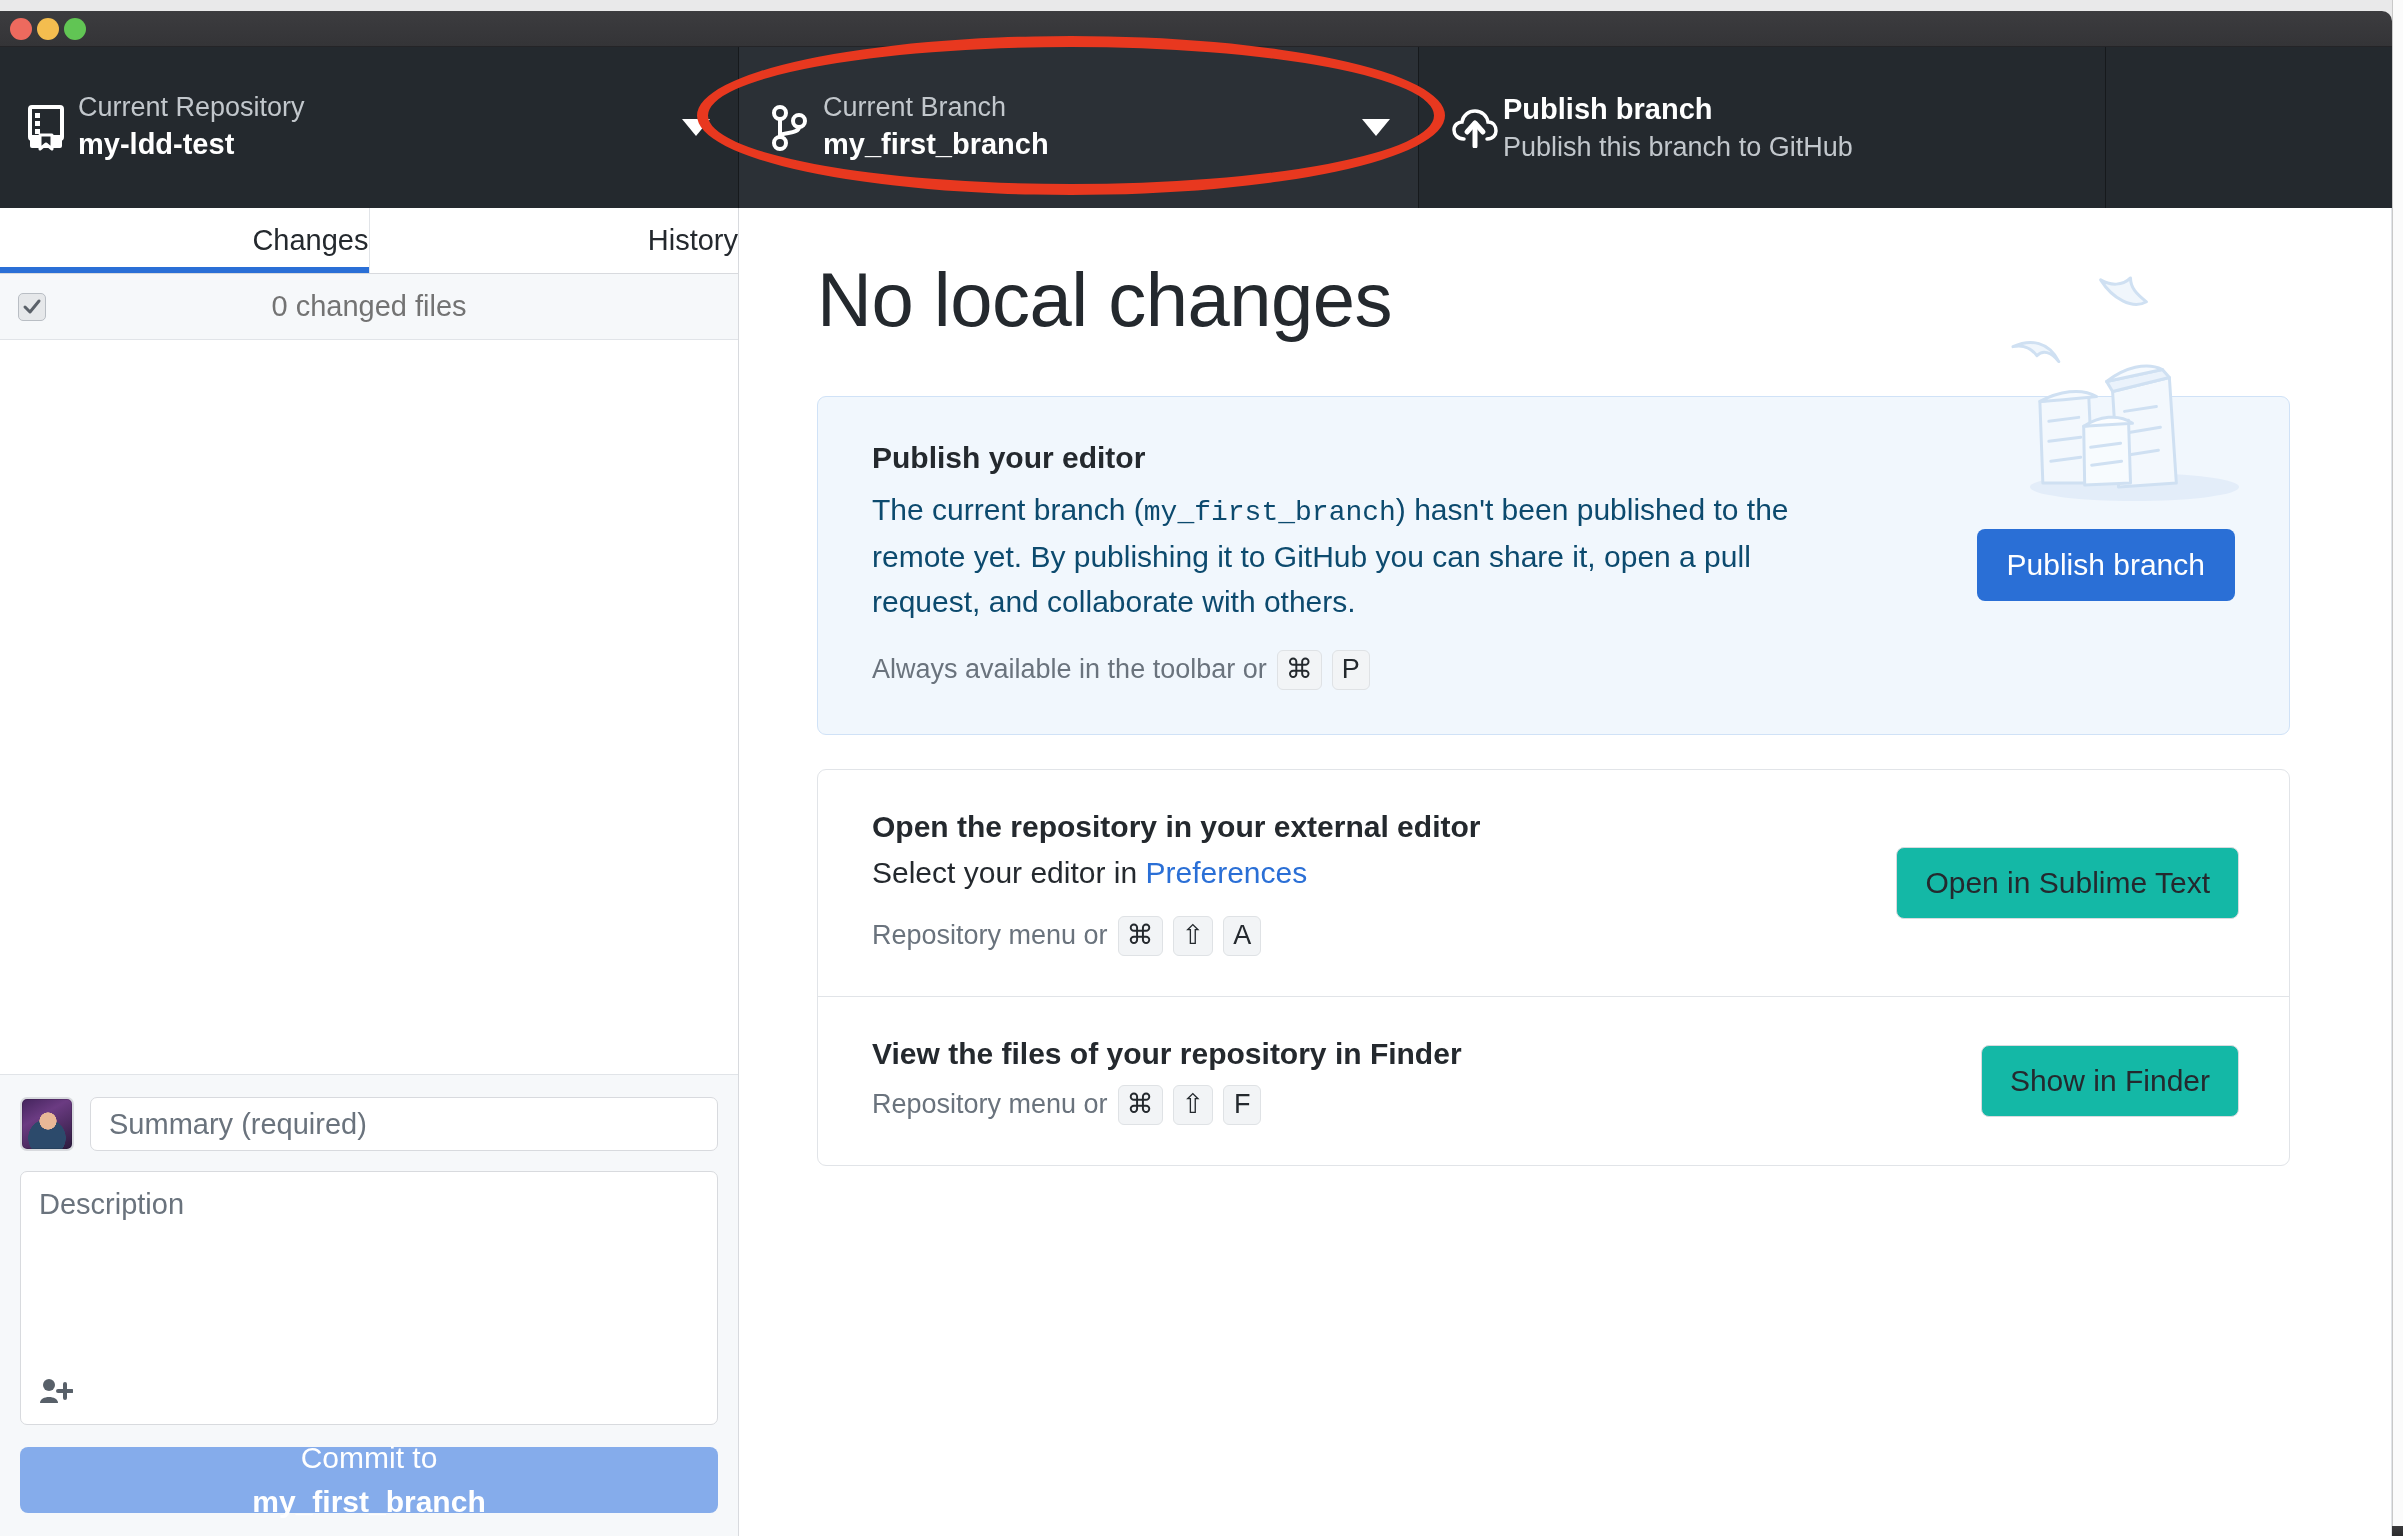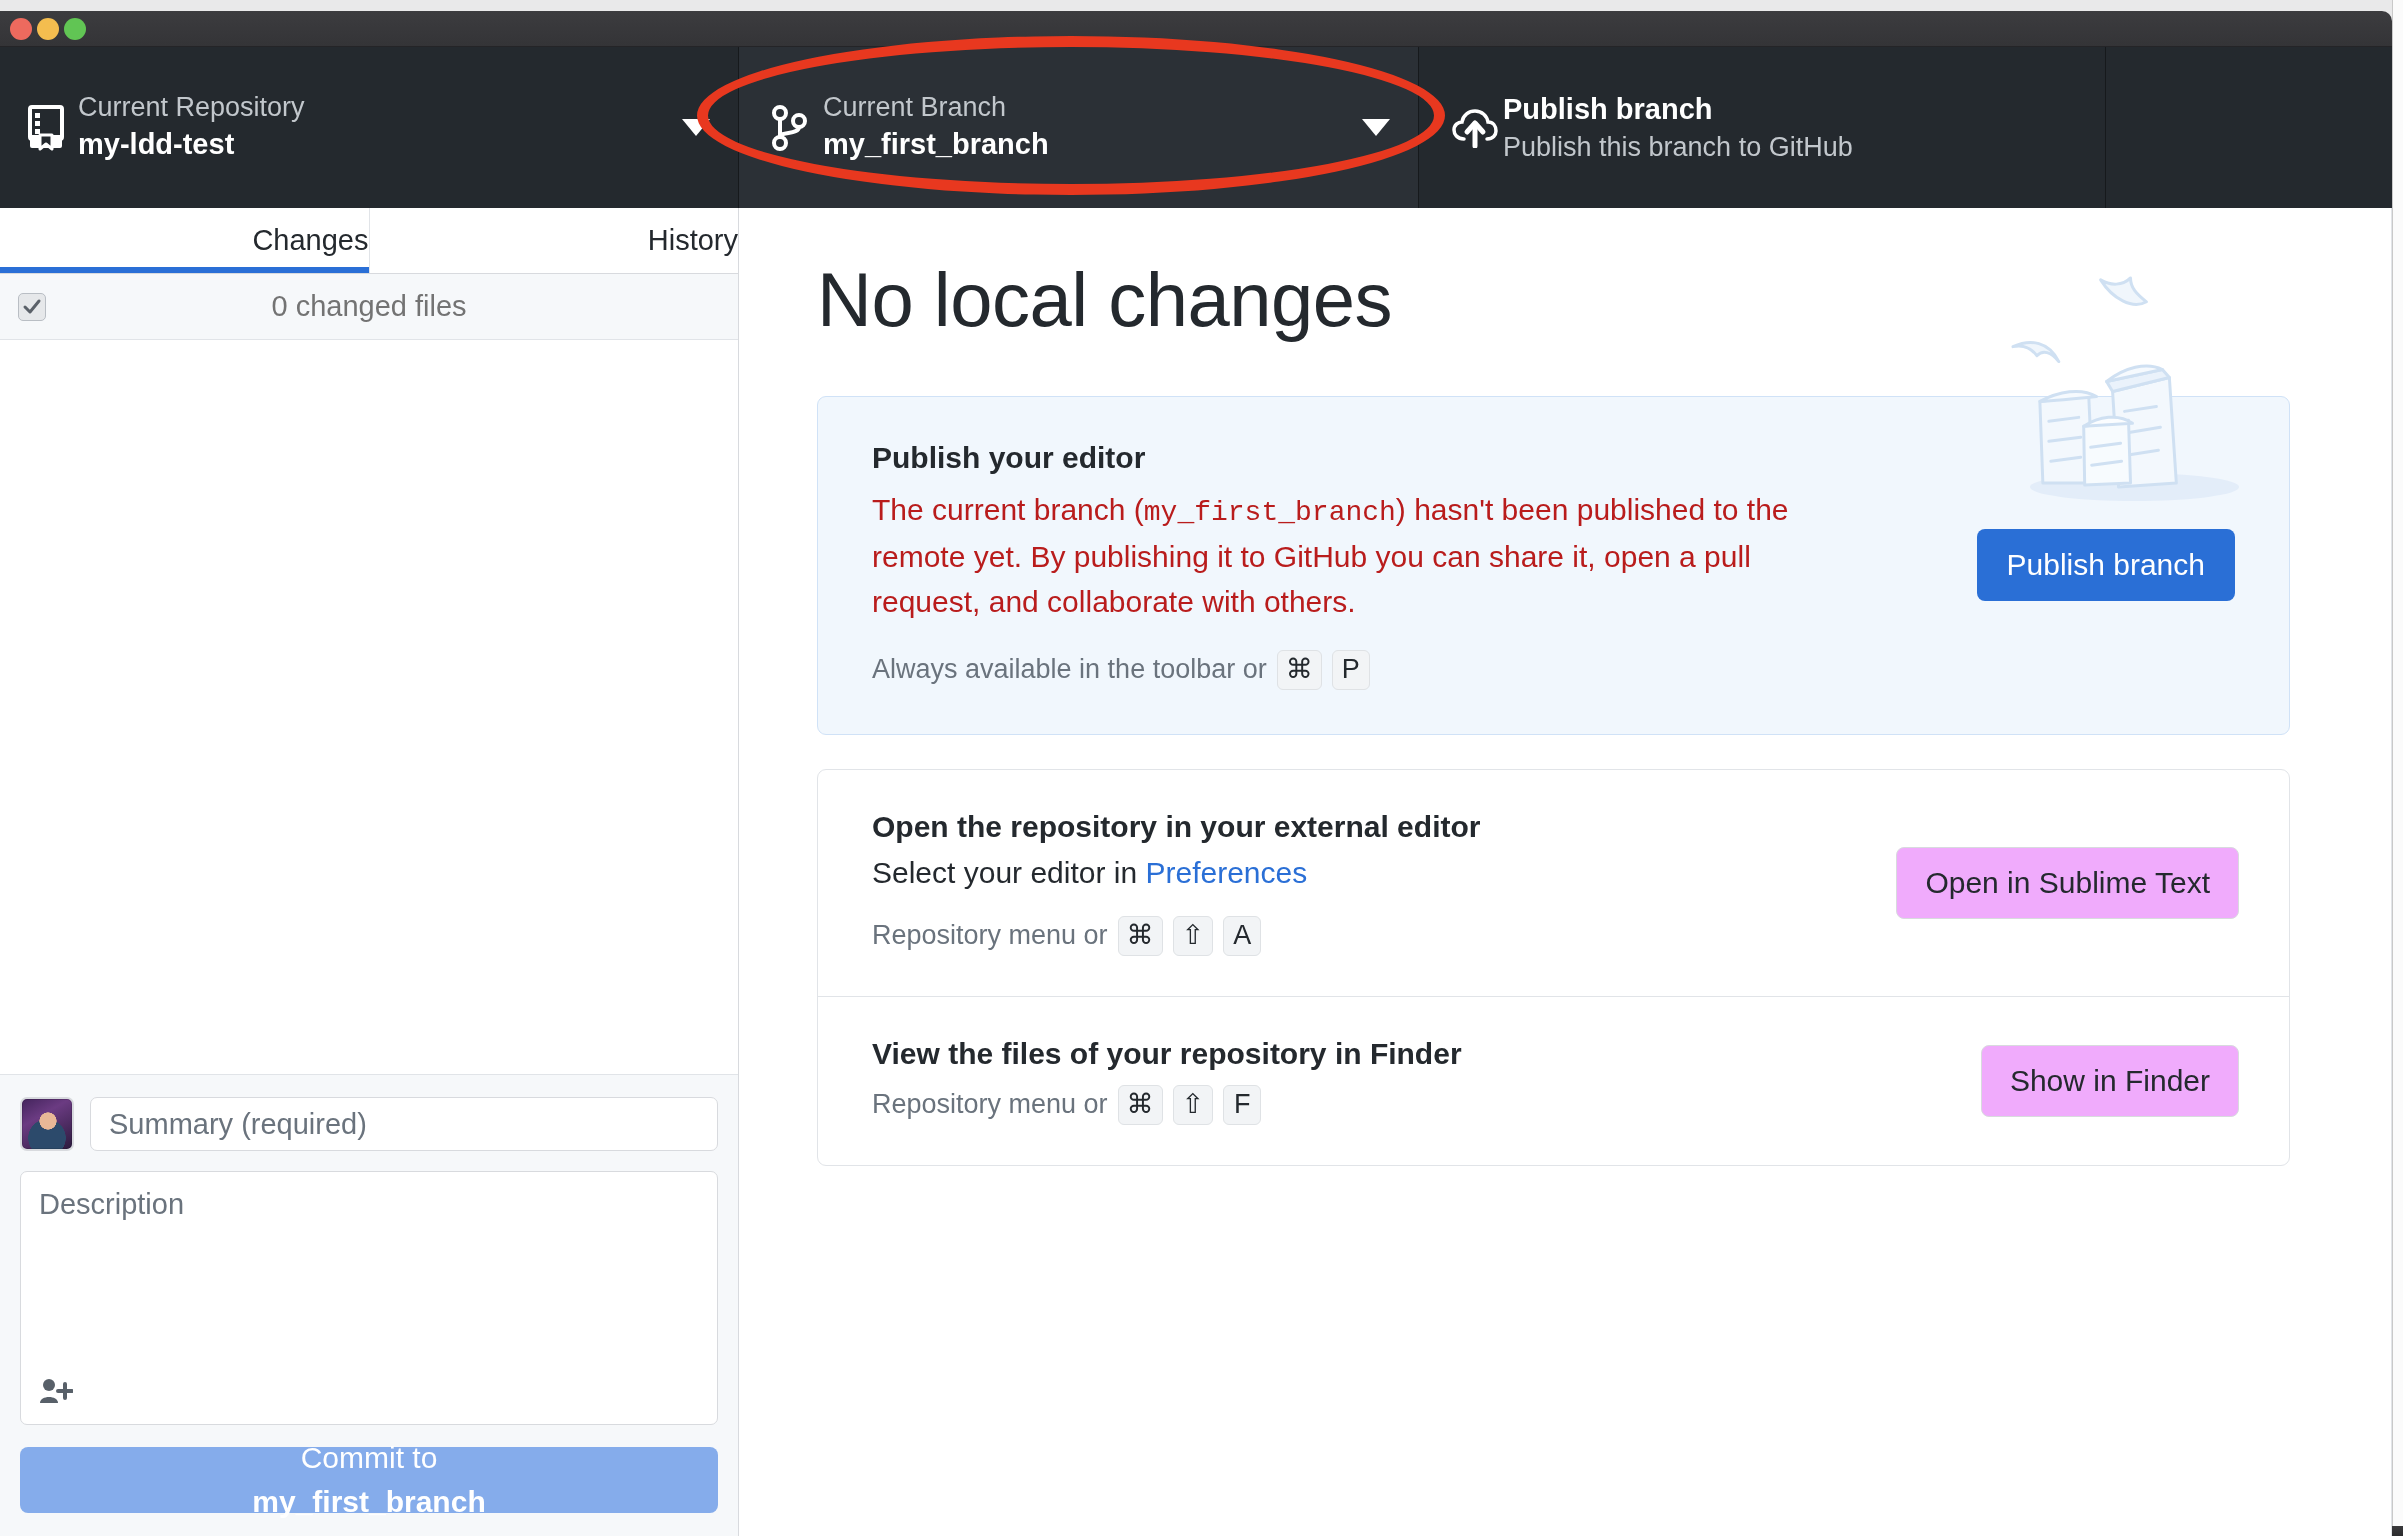--- a/index.html
+++ b/index.html
@@ -350,21 +350,21 @@
   }
   .card-body { flex: 1 1 auto; min-width: 0; }
   .card-title {
     font-size: 30px;
     font-weight: bold;
     color: #24292e;
     margin-bottom: 12px;
   }
   .card-text {
     font-size: 30px;
-    color: #b91c1c;
+    color: #0c4a6e;
     line-height: 1.5;
     max-width: 995px;
   }
   .mono {
     font-family: "Liberation Mono", monospace;
     font-size: 28px;
   }
   .card-hint {
     margin-top: 26px;
     font-size: 27px;
@@ -398,21 +398,21 @@
   .btn-primary {
     background: #2a6fd6;
     color: #ffffff;
     font-size: 30px;
     border-radius: 8px;
     padding: 19px 30px;
     white-space: nowrap;
     cursor: default;
   }
   .btn-default {
-    background: #f0abfc;
+    background: #14b8a6;
     color: #24292e;
     font-size: 30px;
     border: 1px solid #d8dade;
     border-radius: 8px;
     padding: 18px 28px;
     white-space: nowrap;
     cursor: default;
   }
 
   .panel {

